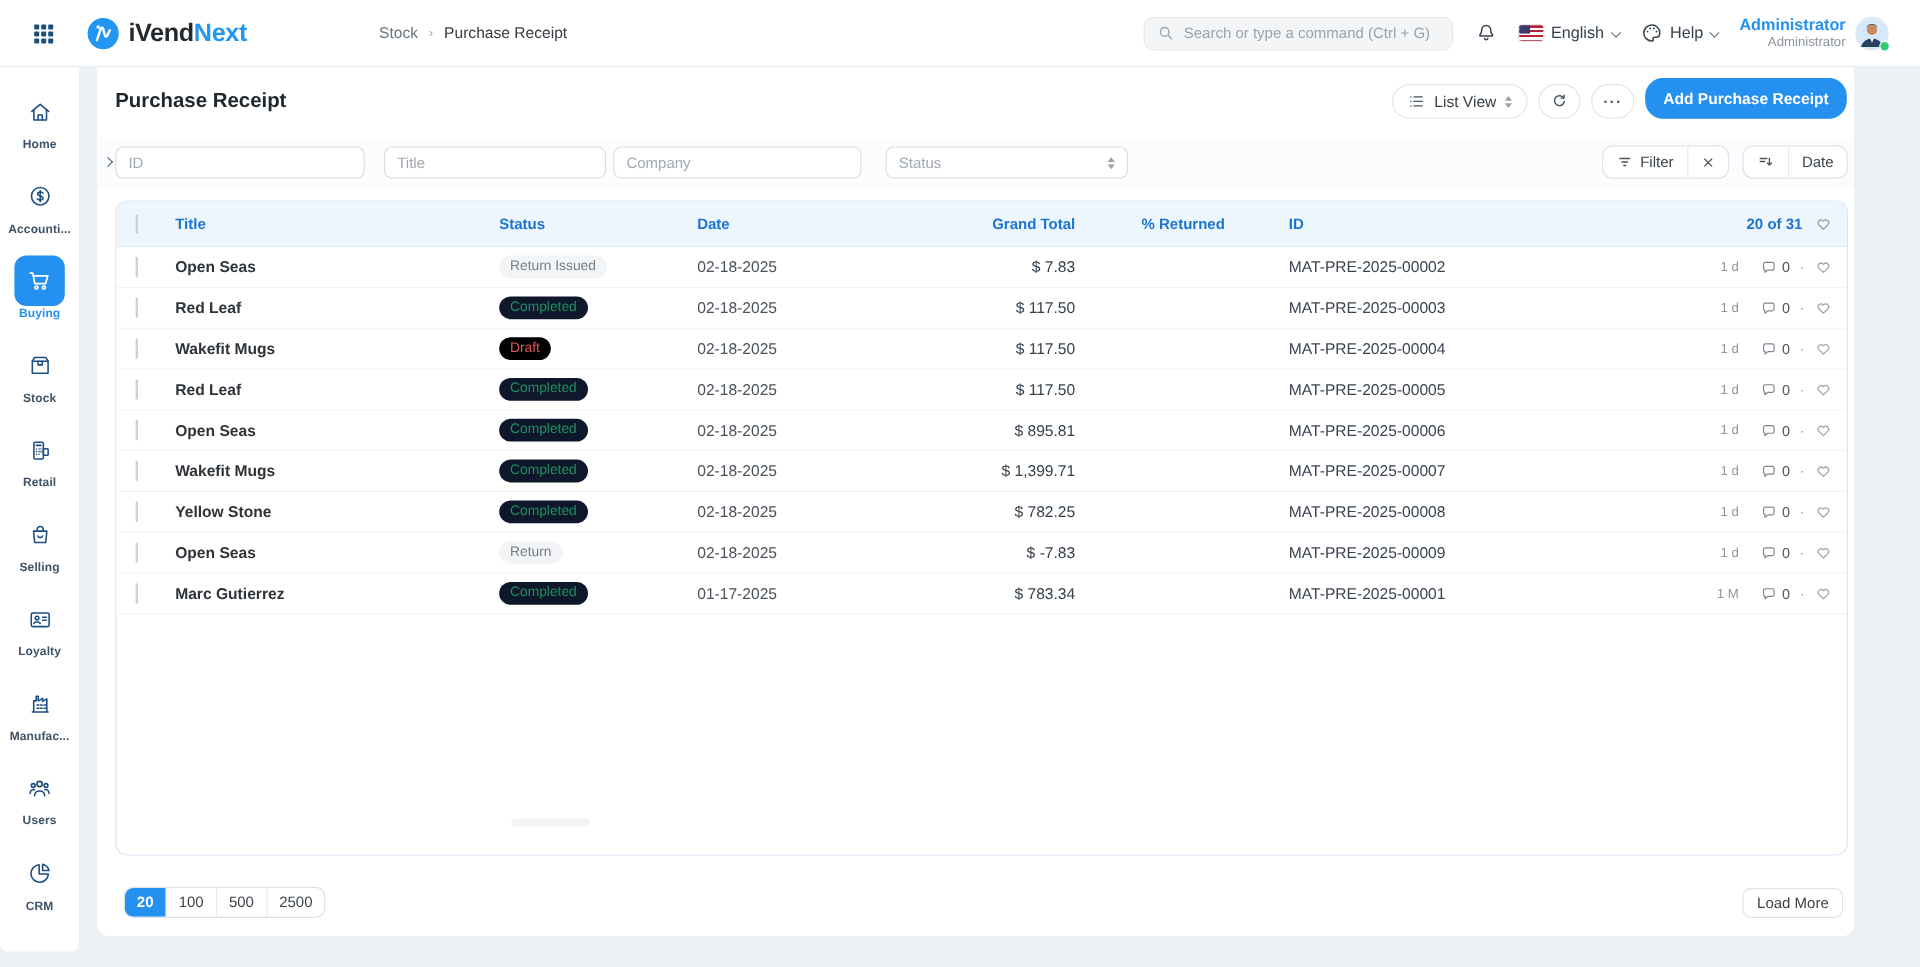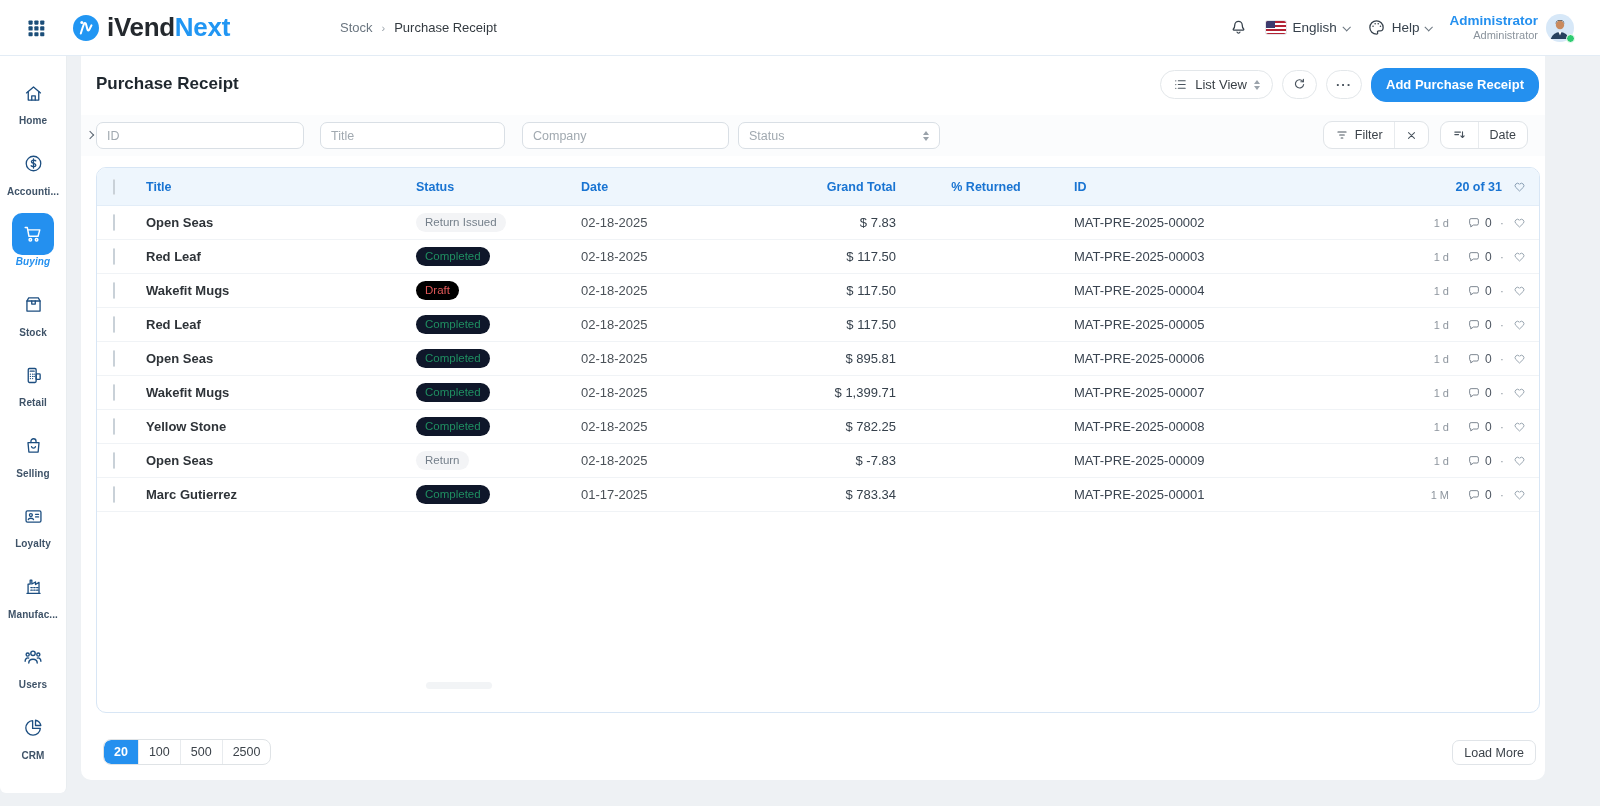--- a/index.html
+++ b/index.html
@@ -4,21 +4,21 @@
 <style>
   * { margin:0; padding:0; box-sizing:border-box; }
   html,body { width:1600px; height:806px; overflow:hidden; }
   body { background:#eef1f4; font-family:"Liberation Sans", sans-serif; font-size:13px; color:#36414c; position:relative; }
   svg { display:block; }
 
   
   .navbar { position:absolute; left:0; top:0; width:1600px; height:56px; background:#fff; border-bottom:1px solid #e3ecf5; display:flex; align-items:center; padding:0 26px; z-index:5; }
   .apps-grid { margin-right:26px; cursor:pointer; }
   .logo { display:flex; align-items:center; gap:7px; }
-  .logo-text { font-size:26px; font-weight:700; color:#24292e; letter-spacing:-0.3px; }
+  .logo-text { font-size:21px; font-weight:700; color:#24292e; letter-spacing:-0.3px; }
   .logo-text b { color:#2196f3; }
   .breadcrumb { display:flex; align-items:center; gap:9px; margin-left:110px; font-size:13px; }
   .bc-parent { color:#6b7680; cursor:pointer; }
   .bc-sep { color:#9aa3ab; font-size:11px; }
   .bc-current { color:#343b41; }
   .nav-right { margin-left:auto; display:flex; align-items:center; gap:18px; }
   .searchbox { width:258px; height:28px; background:#f4f5f6; border:1px solid #e7eaec; border-radius:8px; display:flex; align-items:center; gap:7px; padding:0 10px; color:#9aa3ab; cursor:text; }
   .searchbox span { font-size:12.5px; white-space:nowrap; }
   .nav-item { display:flex; align-items:center; gap:6px; color:#36414c; font-size:13.5px; cursor:pointer; }
   .chev { width:6px; height:6px; border-right:1.5px solid #6b7680; border-bottom:1.5px solid #6b7680; transform:rotate(45deg) translateY(-1px); }
@@ -30,43 +30,43 @@
   .userrole { color:#8a939c; font-size:11px; }
   .avatar { position:relative; width:28px; height:28px; }
   .status-dot { position:absolute; right:-1px; bottom:-1px; width:9px; height:9px; background:#2ecc71; border:1.5px solid #fff; border-radius:50%; }
 
   
   .sidebar { position:absolute; left:0; top:56px; width:67px; height:737px; background:#fff; border-right:1px solid #e9edf0; border-radius:0 0 6px 6px; display:flex; flex-direction:column; align-items:center; padding-top:16px; z-index:4; }
   .side-item { width:67px; height:70.5px; display:flex; flex-direction:column; align-items:center; justify-content:flex-start; cursor:pointer; color:#1c4e80; }
   .side-item .iconbox { width:42px; height:42px; display:flex; align-items:center; justify-content:center; border-radius:10px; }
   .side-item .slabel { font-size:10px; color:#3f5368; margin-top:1px; font-weight:600; letter-spacing:0.1px; }
   .side-item.active .iconbox { background:#2490ef; color:#fff; }
-  .side-item.active .slabel { color:#2490ef;font-style:italic; }
+  .side-item.active .slabel { color:#2490ef; }
 
   
   .main-card { position:absolute; left:81px; top:56px; width:1464px; height:724px; background:#fff; border-radius:0 0 10px 10px; }
   .page-title { position:absolute; left:15px; top:18px; font-size:17px; font-weight:700; color:#1f272e; }
-  .header-actions { position:absolute; right:6px; top:14px; display:flex; align-items:center; gap:9px; height:29px; }
+  .header-actions { position:absolute; right:6px; top:14px; display:flex; align-items:flex-end; gap:9px; height:29px; }
   .btn { display:flex; align-items:center; gap:7px; height:29px; background:#fff; border:1px solid #e3e7ea; border-radius:15px; padding:0 12px; font-size:13px; color:#383f45; cursor:pointer; white-space:nowrap; }
   .btn-icononly { padding:0 9px; }
   .btn-primary { background:#2490ef; border-color:#2490ef; color:#fff; font-weight:700; padding:16px 14px; }
   .dots { font-weight:700; letter-spacing:1px; color:#4a545e; font-size:13px; }
 
   
   .filter-bar { position:absolute; left:0; top:59px; width:1464px; height:41px; background:#fbfcfd; }
   .collapse-btn { position:absolute; left:2px; top:10px; width:14px; height:20px; display:flex; align-items:center; justify-content:center; cursor:pointer; }
   .collapse-btn .chev { transform:rotate(-45deg); border-color:#5a6570; }
   .f-input { position:absolute; top:7px; height:27px; border:1px solid #d9dfe5; border-radius:7px; background:#fff; padding:0 10px; font-size:12.5px; color:#36414c; font-family:"Liberation Sans",sans-serif; outline:none; }
   .f-input::placeholder { color:#a1a9b0; }
   .f-select { display:flex; align-items:center; justify-content:space-between; color:#a1a9b0; cursor:pointer; }
   .dblcaret { display:flex; flex-direction:column; gap:2px; }
   .dblcaret i { width:0; height:0; border-left:3.5px solid transparent; border-right:3.5px solid transparent; }
   .dblcaret i.up { border-bottom:4px solid #9aa2aa; }
   .dblcaret i.dn { border-top:4px solid #9aa2aa; }
-  .filter-actions { position:absolute; right:17px; top:6px; display:flex; gap:11px; }
+  .filter-actions { position:absolute; right:5px; top:6px; display:flex; gap:11px; }
   .seg-group { display:flex; align-items:stretch; height:28px; background:#fff; border:1px solid #e0e4e8; border-radius:9px; overflow:hidden; }
   .seg { display:flex; align-items:center; gap:6px; padding:0 11px; font-size:12.5px; color:#3c434a; cursor:pointer; }
   .seg + .seg { border-left:1px solid #e8ebee; }
 
   
   .list-panel { position:absolute; left:15px; top:111px; width:1444px; height:546px; border:1px solid #d8e6f5; border-radius:10px; background:#fff; overflow:hidden; }
   .lrow { display:grid; grid-template-columns:49px 270px 165px 126px 189px 167px 180px 1fr 150px; align-items:center; height:34px; border-bottom:1px solid #f0f3f6; background:#fff; }
   .list-header { height:38px; background:#eef6fd; border-bottom:1px solid #e2edf8; font-weight:700; color:#1974d2; font-size:12.5px; }
   .c1 { padding-left:16px; }
   .c5 { text-align:right; }
@@ -122,20 +122,27 @@
       <circle cx="9.8" cy="8.6" r="1.5" fill="#fff"></circle>
     </svg>
     <span class="logo-text"><span>iVend</span><b>Next</b></span>
   </div>
   <div class="breadcrumb">
     <span class="bc-parent">Stock</span>
     <span class="bc-sep">›</span>
     <span class="bc-current">Purchase Receipt</span>
   </div>
   <div class="nav-right">
+    <div class="searchbox">
+      <svg width="15" height="15" viewBox="0 0 24 24" fill="none" stroke="#9aa3ab" stroke-width="1.8">
+        <circle cx="10.5" cy="10.5" r="5.8"></circle>
+          <path d="M15 15l4.6 4.6" stroke-linecap="round"></path>
+      </svg>
+      <span>Search or type a command (Ctrl + G)</span>
+    </div>
     <span>
       <svg width="19" height="19" viewBox="0 0 24 24" fill="none" stroke="#36414c" stroke-width="1.6" stroke-linecap="round" stroke-linejoin="round">
         <path d="M12 4.2a4.7 4.7 0 0 1 4.7 4.7c0 2.3.6 3.8 1.8 5 .4.5.1 1.3-.6 1.3H6.1c-.7 0-1-.8-.6-1.3 1.2-1.2 1.8-2.7 1.8-5A4.7 4.7 0 0 1 12 4.2z"></path>
         <path d="M10.2 17.8a1.9 1.9 0 0 0 3.6 0"></path>
       </svg>
     </span>
     <div class="nav-item">
       <span class="flag">
           <i></i>
         </span>
@@ -307,21 +314,21 @@
         <span>Add Purchase Receipt</span>
       </div>
   </div>
 
   <div class="filter-bar">
     <span class="collapse-btn">
         <span class="chev"></span>
       </span>
     <input class="f-input" style="left: 15px; width: 208px;" placeholder="ID">
     <input class="f-input" style="left: 239px; width: 185px;" placeholder="Title">
-    <input class="f-input" style="left: 441px; width: 207px;" placeholder="Company">
+    <input class="f-input" style="left: 430px; width: 207px;" placeholder="Company">
     <div class="f-input f-select" style="left:657px; width:202px;">
       <span>Status</span>
       <span class="dblcaret">
           <i class="up"></i>
           <i class="dn"></i>
         </span>
     </div>
     <div class="filter-actions">
       <div class="seg-group">
         <div class="seg">

